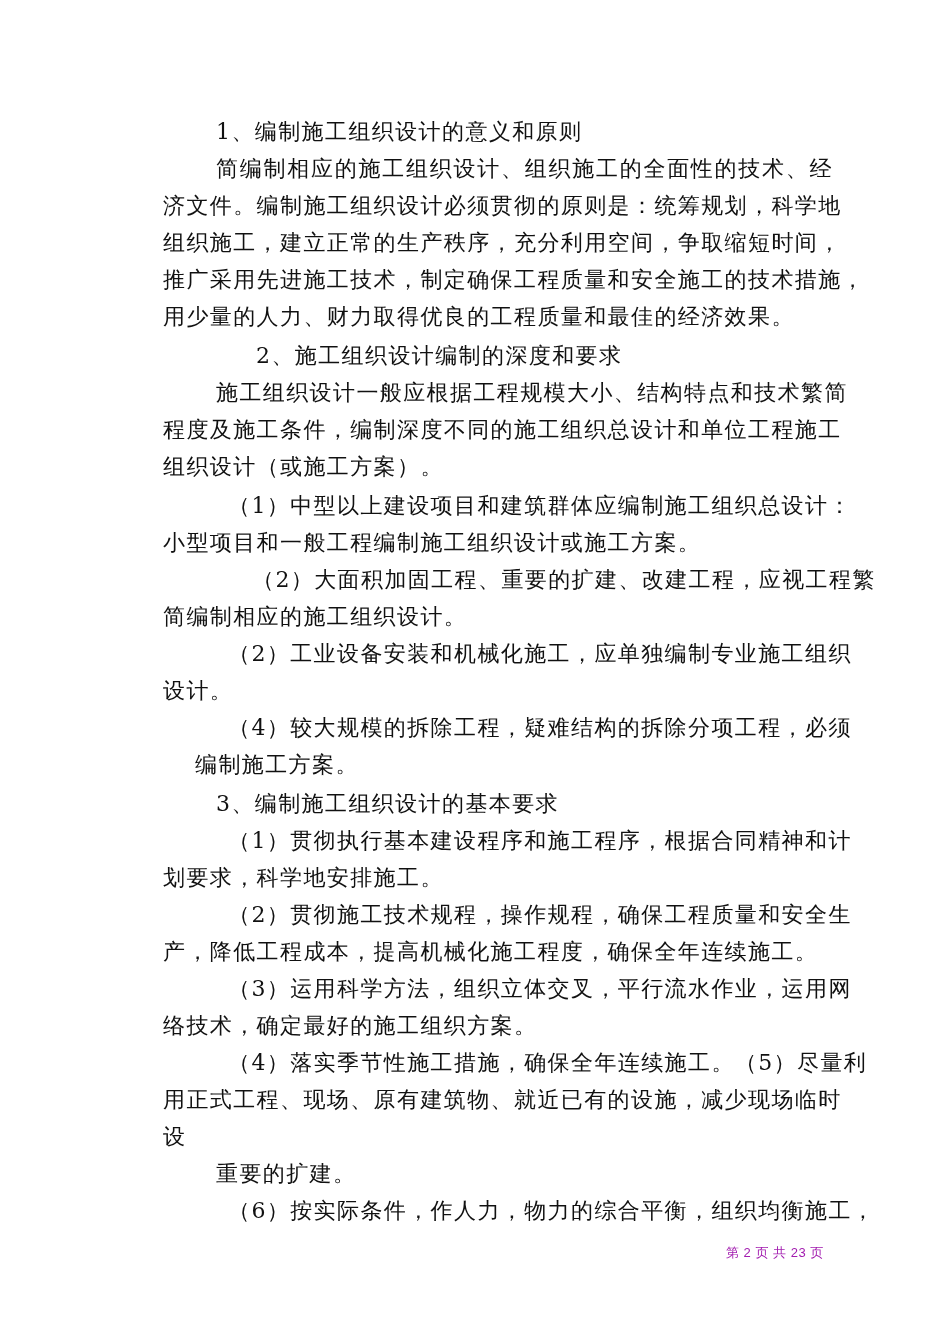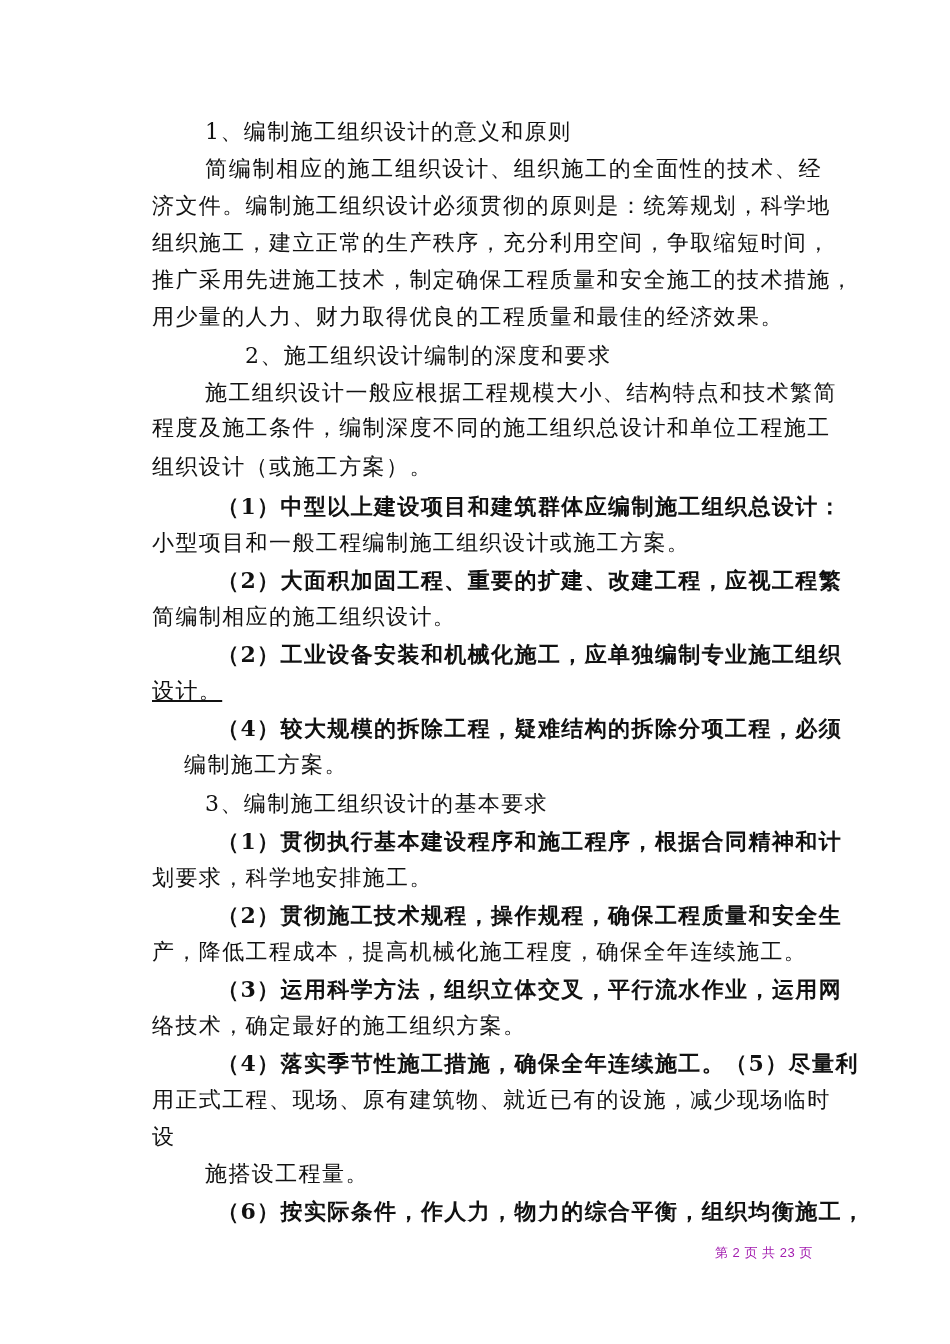--- a/index.html
+++ b/index.html
@@ -10,41 +10,41 @@
   body {
     width: 950px;
     height: 1344px;
     position: relative;
     overflow: hidden;
     font-family: "DejaVu Serif", "Liberation Serif", serif;
     color: #111111;
   }
   .page {
     position: absolute;
-    left: 7px; top: 0;
+    left: 18px; top: 0;
     width: 786px;
     height: 1344px;
     background: #ffffff;
   }
   .line {
     position: absolute;
     left: 145px;
     width: 670px;
     font-size: 22px;
     line-height: 30px;
     white-space: nowrap;
     letter-spacing: 1.4px;
     text-align: justify;
     text-align-last: justify;
   }
   .line.last {
     text-align-last: left;
   }
   .line.indent1 { left: 198px; width: 617px; }
-  .line.indent2 { left: 210px; width: 605px; font-weight: bold; }
+  .line.indent2 { left: 210px; width: 605px; }
   .footer {
     position: absolute;
     left: 708px;
     top: 1244px;
     font-family: "Liberation Sans", "DejaVu Sans", sans-serif;
     font-size: 13px;
     color: #a21caf;
     letter-spacing: 0.5px;
     white-space: nowrap;
   }
@@ -55,37 +55,37 @@
 <div class="page">
   <div id="body-text">
       <div class="line indent1 last" style="top: 117px;">1、编制施工组织设计的意义和原则</div>
       <div class="line indent1" style="top: 154px;">简编制相应的施工组织设计、组织施工的全面性的技术、经</div>
       <div class="line" style="top: 191px;">济文件。编制施工组织设计必须贯彻的原则是：统筹规划，科学地</div>
       <div class="line" style="top: 228px;">组织施工，建立正常的生产秩序，充分利用空间，争取缩短时间，</div>
       <div class="line" style="top: 265px;">推广采用先进施工技术，制定确保工程质量和安全施工的技术措施，</div>
       <div class="line last" style="top: 302px;">用少量的人力、财力取得优良的工程质量和最佳的经济效果。</div>
       <div class="line indent1 last" style="top: 341px; margin-left: 40px;">2、施工组织设计编制的深度和要求</div>
       <div class="line indent1" style="top: 378px;">施工组织设计一般应根据工程规模大小、结构特点和技术繁简</div>
-      <div class="line" style="top: 415px; font-family: Liberation Mono, monospace;">程度及施工条件，编制深度不同的施工组织总设计和单位工程施工</div>
+      <div class="line" style="top: 415px;">程度及施工条件，编制深度不同的施工组织总设计和单位工程施工</div>
       <div class="line last" style="top: 452px;">组织设计（或施工方案）。</div>
       <div class="line indent2" style="top: 491px;">（1）中型以上建设项目和建筑群体应编制施工组织总设计：</div>
       <div class="line last" style="top: 528px;">小型项目和一般工程编制施工组织设计或施工方案。</div>
-      <div class="line indent2" style="top: 565px;">（2）大面积加固工程、重要的扩建、改建工程，应视工程繁</div>
+      <div class="line indent2" style="top: 565px; margin-left: 24px;">（2）大面积加固工程、重要的扩建、改建工程，应视工程繁</div>
       <div class="line last" style="top: 602px;">简编制相应的施工组织设计。</div>
       <div class="line indent2" style="top: 639px;">（2）工业设备安装和机械化施工，应单独编制专业施工组织</div>
-      <div class="line last" style="top: 676px; text-decoration: underline;">设计。</div>
+      <div class="line last" style="top: 676px;">设计。</div>
       <div class="line indent2" style="top: 713px;">（4）较大规模的拆除工程，疑难结构的拆除分项工程，必须</div>
       <div class="line last" style="top: 750px; margin-left: 32px;">编制施工方案。</div>
       <div class="line indent1 last" style="top: 789px;">3、编制施工组织设计的基本要求</div>
       <div class="line indent2" style="top: 826px;">（1）贯彻执行基本建设程序和施工程序，根据合同精神和计</div>
       <div class="line last" style="top: 863px;">划要求，科学地安排施工。</div>
       <div class="line indent2" style="top: 900px;">（2）贯彻施工技术规程，操作规程，确保工程质量和安全生</div>
       <div class="line last" style="top: 937px;">产，降低工程成本，提高机械化施工程度，确保全年连续施工。</div>
       <div class="line indent2" style="top: 974px;">（3）运用科学方法，组织立体交叉，平行流水作业，运用网</div>
       <div class="line last" style="top: 1011px;">络技术，确定最好的施工组织方案。</div>
       <div class="line indent2" style="top: 1048px;">（4）落实季节性施工措施，确保全年连续施工。（5）尽量利</div>
       <div class="line" style="top: 1085px;">用正式工程、现场、原有建筑物、就近已有的设施，减少现场临时</div>
       <div class="line last" style="top: 1122px;">设</div>
-      <div class="line indent1 last" style="top: 1159px;">施搭设工程量。</div>
+      <div class="line indent1 last" style="top: 1159px;">重要的扩建。</div>
       <div class="line indent2" style="top: 1196px;">（6）按实际条件，作人力，物力的综合平衡，组织均衡施工，</div>
     </div>
   <div class="footer">第 2 页 共 23 页</div>
 </div>
 
 </body></html>

